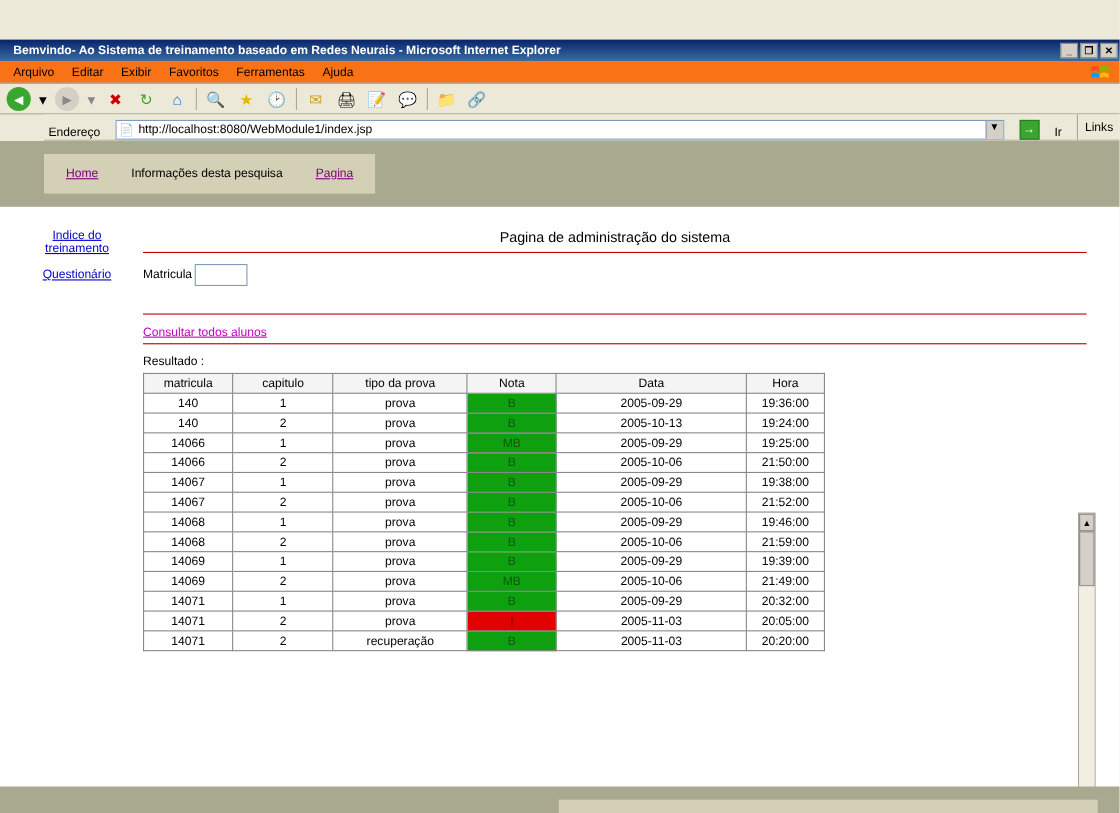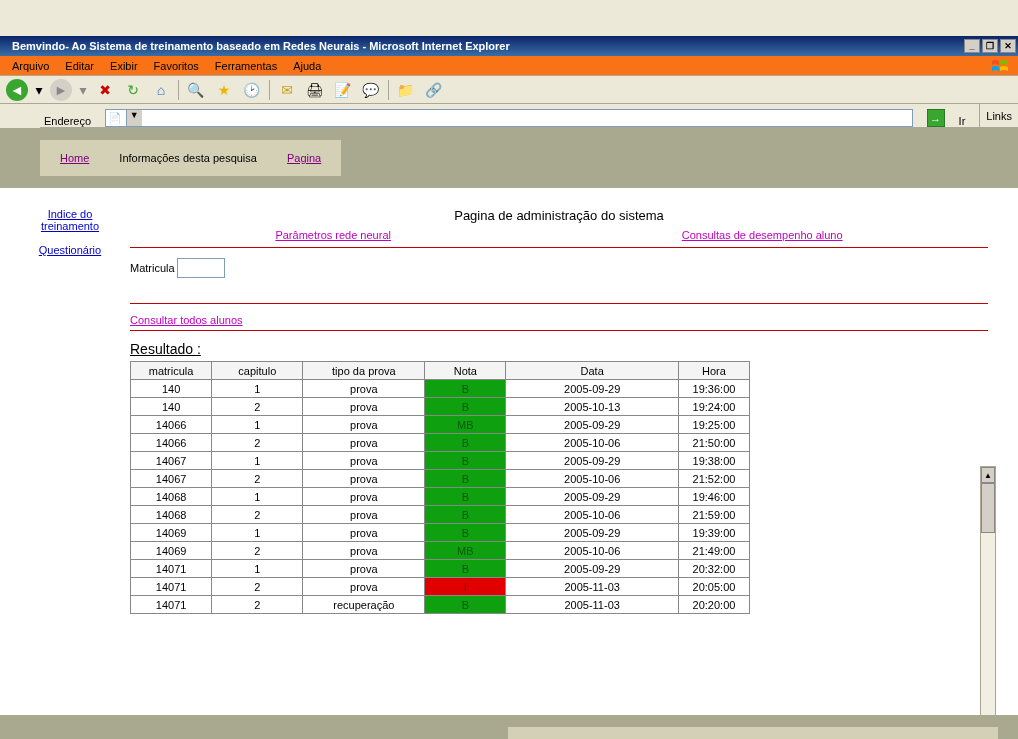--- a/index.html
+++ b/index.html
@@ -217,23 +217,22 @@
     }
     .ie-btn {
       background: #ece9d8;
       border: 1px solid #aca899;
       border-right-color: #666;
       border-bottom-color: #666;
       padding: 3px 10px;
       cursor: pointer;
     }
     .resultado-label {
-      font-size: 14px;
+      font-size: 11px;
       margin-bottom: 4px;
-      text-decoration: underline;
     }
     table {
       border-collapse: collapse;
       width: 620px;
     }
     th, td {
       border: 1px solid #888;
       text-align: center;
       height: 18px;
       font-size: 11px;
@@ -356,20 +355,21 @@
   <div class="tb-btn">💬</div>
   <div style="width:1px;height:20px;background:#aca899;"></div>
   <div class="tb-btn" style="color:#e6b800;">📁</div>
   <div class="tb-btn" style="color:#39a630;">🔗</div>
 </div>
 
 <div class="addressbar">
   <span>Endereço</span>
   <div class="url-input">
     <span style="color:#2a6dd0;">📄</span>
+    <span style="flex:1;">http://localhost:8080/WebModule1/index.jsp</span>
     <div class="dropdown-arrow">▼</div>
   </div>
   <div class="go-btn">→</div>
   <span>Ir</span>
   <div class="links-lbl">Links</div>
 </div>
 
 <div class="page">
 
   <div class="band">
@@ -381,24 +381,20 @@
   </div>
 
   <div class="content">
     <div class="side">
       <a>Indice do treinamento</a>
       <a>Questionário</a>
     </div>
 
     <div class="main">
       <div class="page-title">Pagina de administração do sistema</div>
-      <div class="sublinks">
-        <a class="purple-link">Parâmetros rede neural</a>
-        <a class="purple-link">Consultas de desempenho aluno</a>
-      </div>
       <hr>
 
       <div class="scroll-area">
         <div class="form-row">
           <span>Matricula</span>
           <input type="text" style="">
         </div>
 
 
         <hr>

